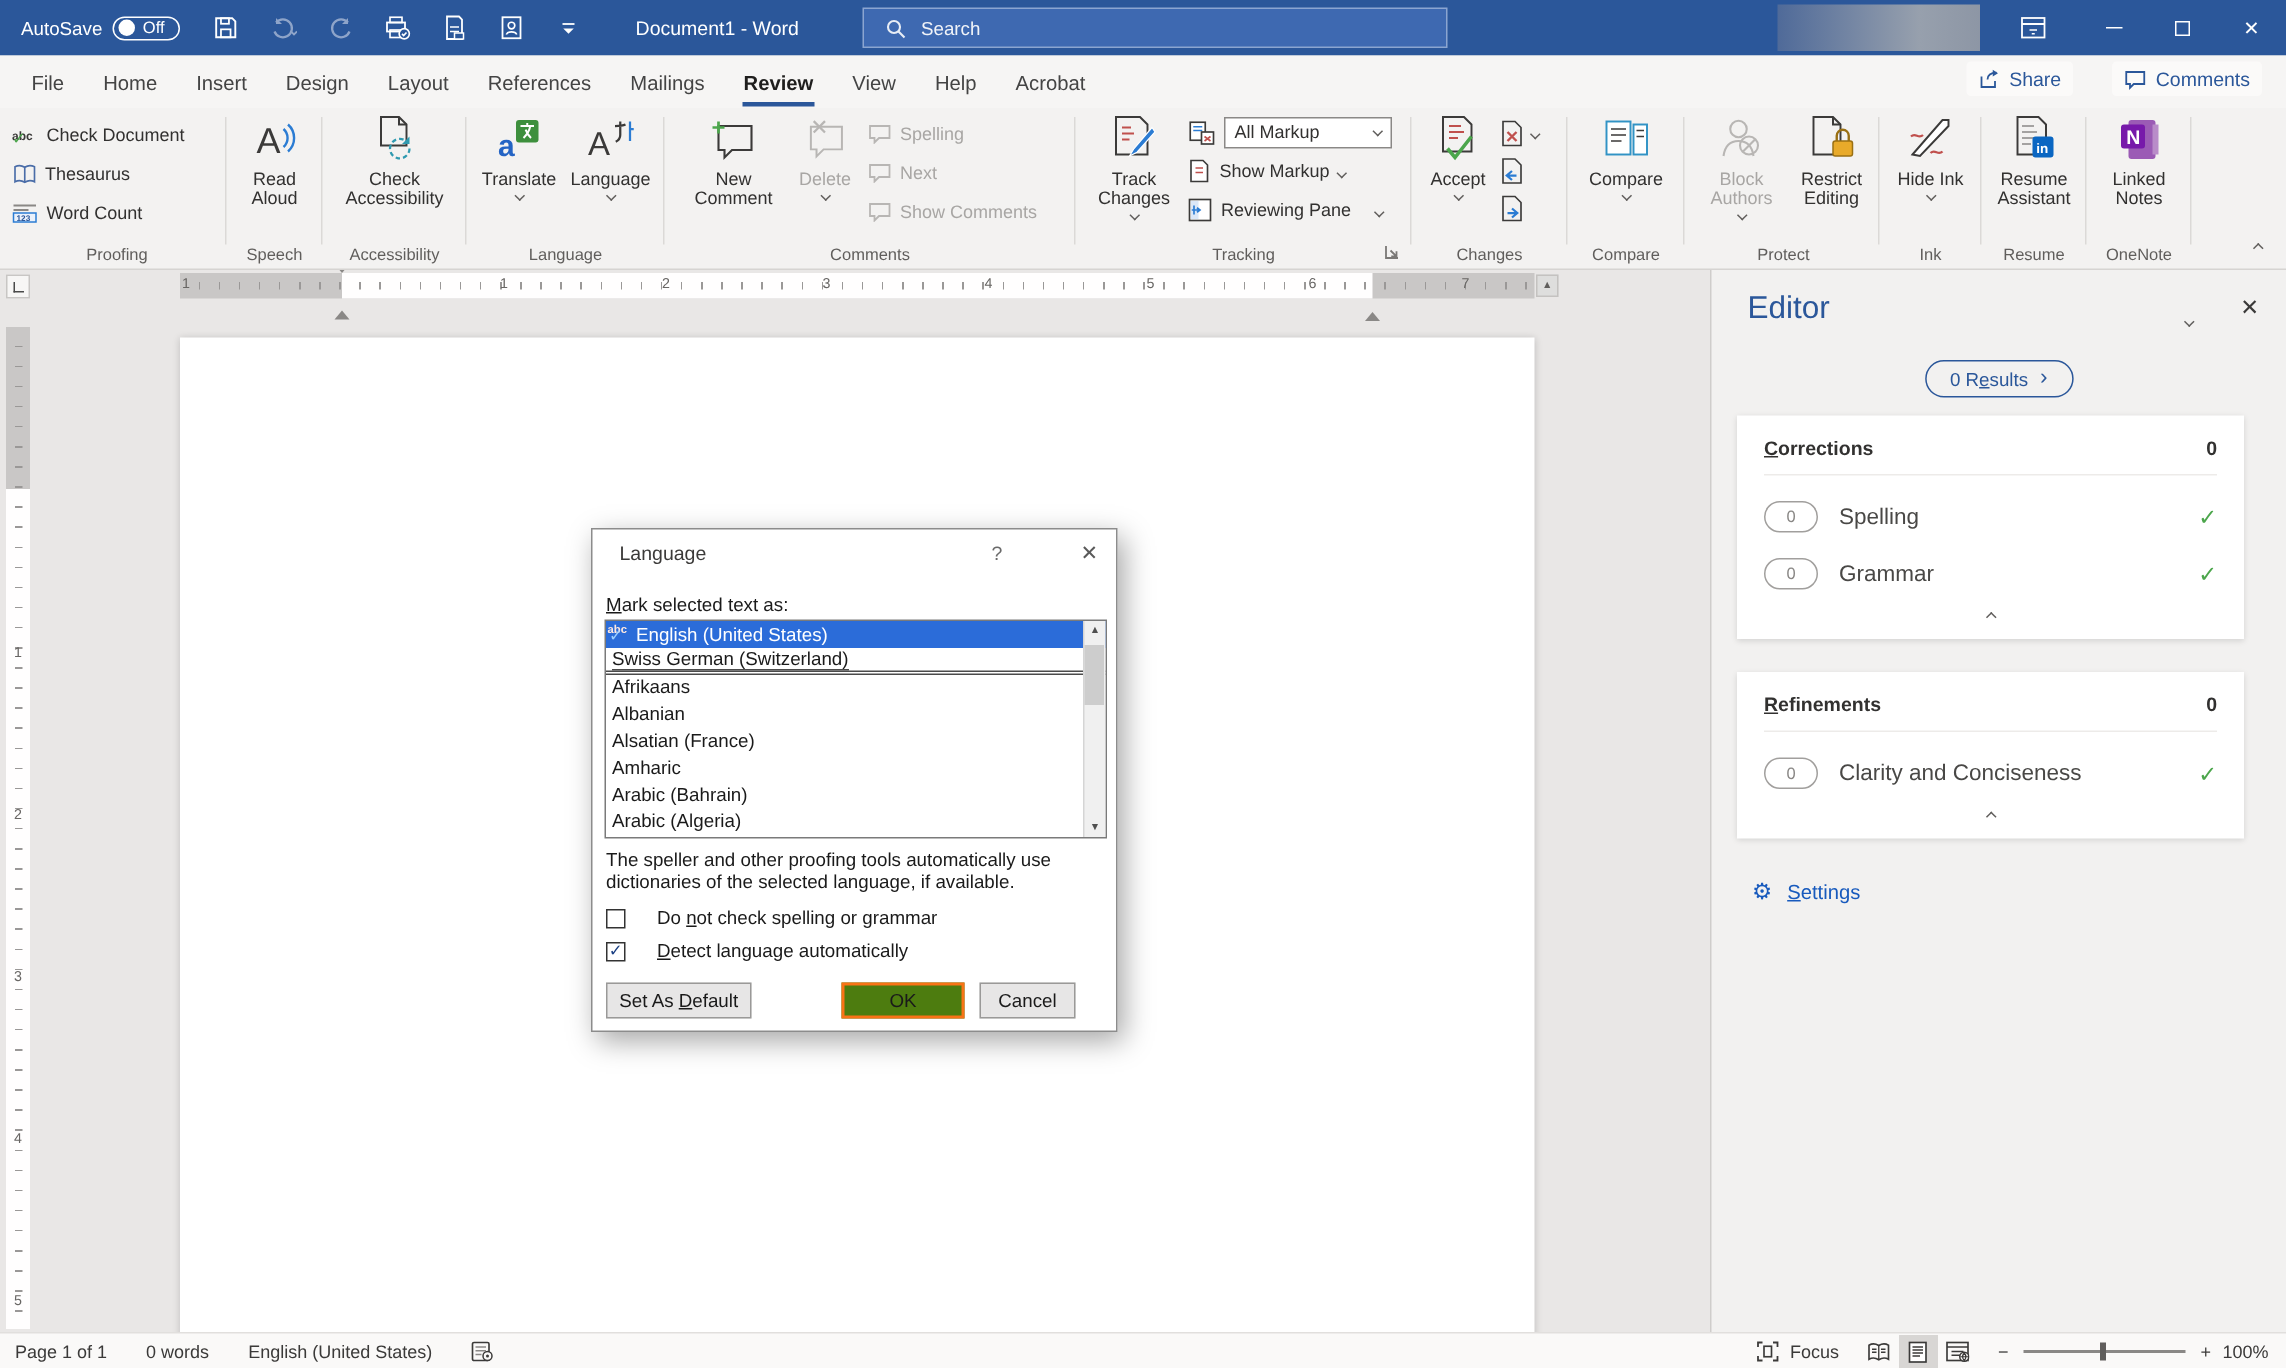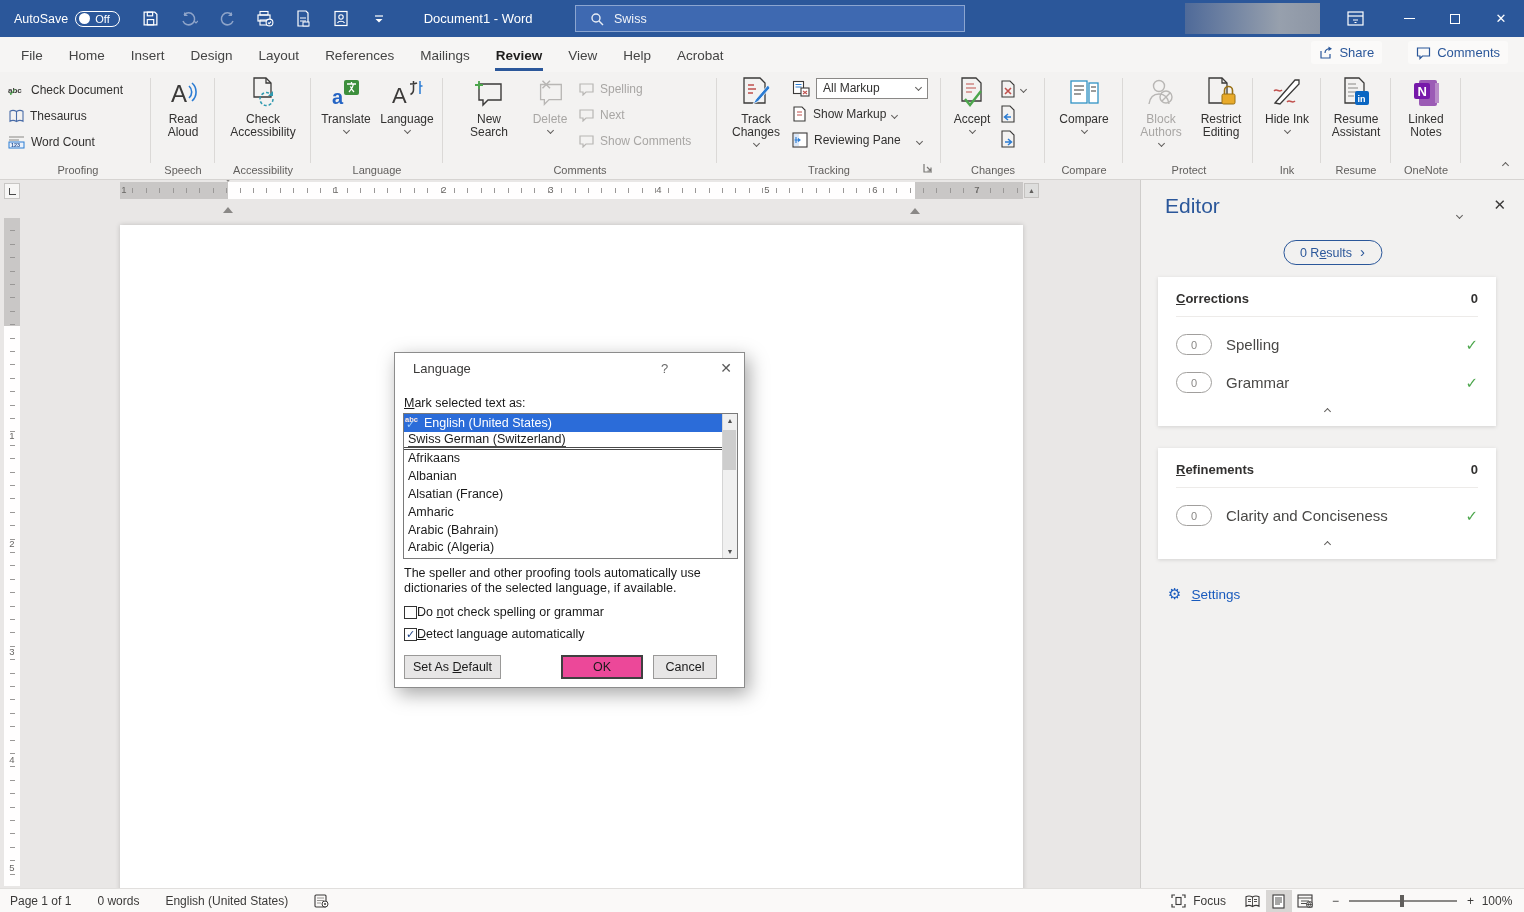--- a/index.html
+++ b/index.html
@@ -77,26 +77,26 @@
   .dlg-label{position:absolute;left:9px;top:43px}
   .listbox{position:absolute;left:8px;top:60px;width:335px;height:146px;border:1px solid #7a7a7a;background:#fff;overflow:hidden}
   .lrow{height:17.8px;display:flex;align-items:center;padding-left:4px;white-space:nowrap}
   .lrow.sel{background:#2b6cd9;color:#fff;padding-left:1px}
   .lrow.sep{border-bottom:3px double #4a4a4a}
   .abc-ic{position:relative;width:17px;height:14px;margin-right:2px;font-size:7.5px;font-weight:700;color:#ffe9e0;line-height:8px}
   .abc-ic .mark{position:absolute;left:1px;top:4px;color:#9ed0ff;font-size:11px;font-weight:700}
   .vscroll{position:absolute;right:0;top:0;bottom:0;width:15px;background:#f0f0f0;border-left:1px solid #d5d5d5;display:flex;flex-direction:column;align-items:center;justify-content:space-between;font-size:7px;color:#505050;padding:3px 0}
   .vthumb{position:absolute;right:1px;top:16px;width:13px;height:40px;background:#cdcdcd}
   .dlg-desc{position:absolute;left:9px;top:213px;width:330px;line-height:15px}
-  .cbrow{position:absolute;left:9px;display:flex;align-items:center;gap:0}
+  .cbrow{position:absolute;left:9px;display:flex;align-items:center;gap:21px}
   .cbox{width:13px;height:13px;border:1px solid #333;background:#fff;display:flex;align-items:center;justify-content:center;font-size:11px;color:#1a3f83;line-height:1}
   .cbox .cmark{visibility:hidden}
   .cbox.is-checked .cmark{visibility:visible}
   .dlg-btn{position:absolute;top:302px;height:24px;background:#e7e6e6;border:1px solid #9a9998;display:flex;align-items:center;justify-content:center;font-size:12.5px;color:#1a1a1a}
-  .dlg-btn.default{border:2px solid #404040;background:#ec4899}
+  .dlg-btn.default{border:2px solid #f97316;background:#4d7c0f}
 
   
   .pane{position:absolute;left:1140px;top:180px;width:384px;height:708px;background:#f2f1f0;border-left:1px solid #cfcdcb}
   .pane-title{position:absolute;left:24px;top:14px;font-size:21px;color:#2b579a}
   .pane-chev{position:absolute;right:62px;top:24px}
   .pane-close{position:absolute;right:18px;top:16px;font-size:15px;color:#3b3a39}
   .results-pill{position:absolute;left:50%;top:60px;transform:translateX(-50%);border:1px solid #2b579a;border-radius:14px;padding:4px 16px;color:#2b579a;font-size:12.5px;display:flex;gap:8px;align-items:center;background:#f2f1f0}
   .card{position:absolute;left:17px;width:338px;background:#fff;box-shadow:0 1px 4px rgba(0,0,0,.13);padding:14px 18px 6px}
   .card-head{display:flex;justify-content:space-between;font-size:13px;font-weight:700;color:#323130;padding-bottom:10px;border-bottom:1px solid #edebe9}
   .erow{display:flex;align-items:center;gap:14px;margin-top:17px}
@@ -182,21 +182,21 @@
             <path d="M1.5 5l3.5 3.5L8.5 5z" fill="#fff"></path>
           </svg>
         </span>
     </div>
     <span class="doc-title">Document1  -  Word</span>
     <div class="tb-search">
       <svg width="14" height="14" viewBox="0 0 14 14">
           <circle cx="6" cy="6" r="4" fill="none" stroke="#e8edf5" stroke-width="1.4"></circle>
           <path d="M9 9l4 4" stroke="#e8edf5" stroke-width="1.4"></path>
         </svg>
-      <span>Swiss</span>
+      <span>Search</span>
     </div>
     <div class="user-blur"></div>
     <div class="win-btns">
       <span class="ribbon-opts">
           <svg width="17" height="15" viewBox="0 0 17 15">
             <rect x="1" y="1" width="15" height="13" fill="none" stroke="#fff" stroke-width="1.2"></rect>
             <path d="M1 5h15" stroke="#fff" stroke-width="1.2"></path>
             <path d="M6 9h5M7.5 11.5h2" stroke="#fff" stroke-width="1.1"></path>
           </svg>
         </span>
@@ -330,21 +330,21 @@
     <div class="gsep" style="left:442px"></div>
 
     <div class="grp" style="left:444px;width:272px">
       <div class="bigbtn" style="left:14px;width:62px">
         <span class="bic">
             <svg width="34" height="30" viewBox="0 0 34 30">
               <path d="M7 6h22v16H16l-5 5v-5H7z" fill="none" stroke="#3b3a39" stroke-width="1.4"></path>
               <path d="M7 3v8M3 7h8" stroke="#4ca64c" stroke-width="1.8"></path>
             </svg>
           </span>
-        <span>New Search</span>
+        <span>New Comment</span>
       </div>
       <div class="bigbtn disabled" style="left:82px;width:48px">
         <span class="bic">
             <svg width="32" height="30" viewBox="0 0 34 30">
               <path d="M7 6h22v16H16l-5 5v-5H7z" fill="none" stroke="#b8b6b4" stroke-width="1.4"></path>
               <path d="M9 2l8 8M17 2l-8 8" stroke="#b8b6b4" stroke-width="1.6"></path>
             </svg>
           </span>
         <span>Delete</span>
         <span class="chev"></span>

